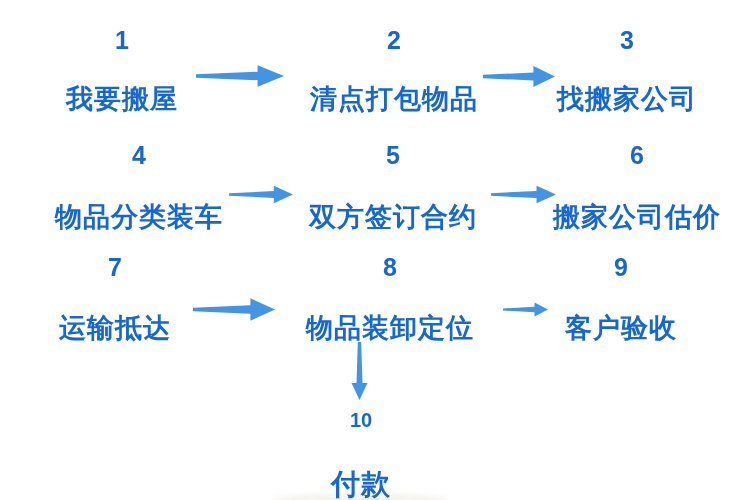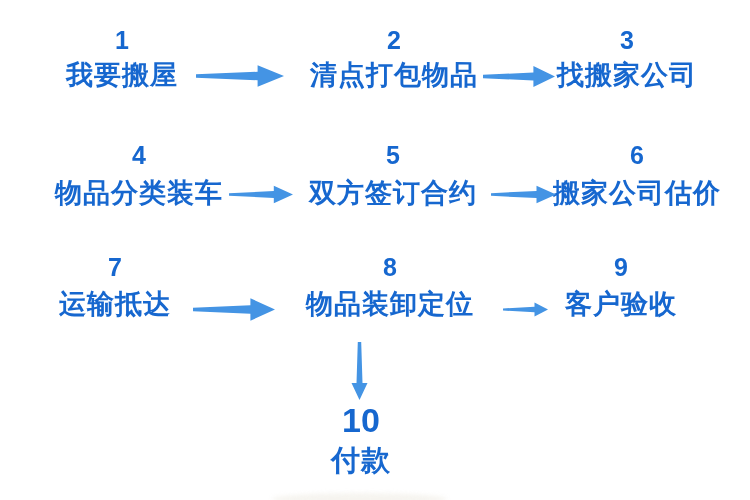--- a/index.html
+++ b/index.html
@@ -13,23 +13,23 @@
   }
   .step{display:contents;}
   .num{
     position:absolute;transform:translate(-50%,-50%);
     color:#1667cf;font-weight:700;font-size:25px;line-height:1;
     white-space:nowrap;
   }
   .lbl{
     position:absolute;transform:translate(-50%,-50%);
     color:#1667cf;font-weight:700;font-size:27px;line-height:1;
-    white-space:nowrap;letter-spacing:1px;
+    white-space:nowrap;letter-spacing:1px;margin-top:24px;
   }
-  .step.large .num{font-size:34px;}
+  .step.large .num{font-size:20px;}
   .step.large .lbl{font-size:29px;}
   .arrow{position:absolute;display:block;}
   .bottom-artifact{
     position:absolute;left:272px;top:493px;width:175px;height:12px;
     background:#f4f2ec;border-radius:50%;filter:blur(2px);opacity:.8;
   }
 </style>
 </head>
 <body>
 

